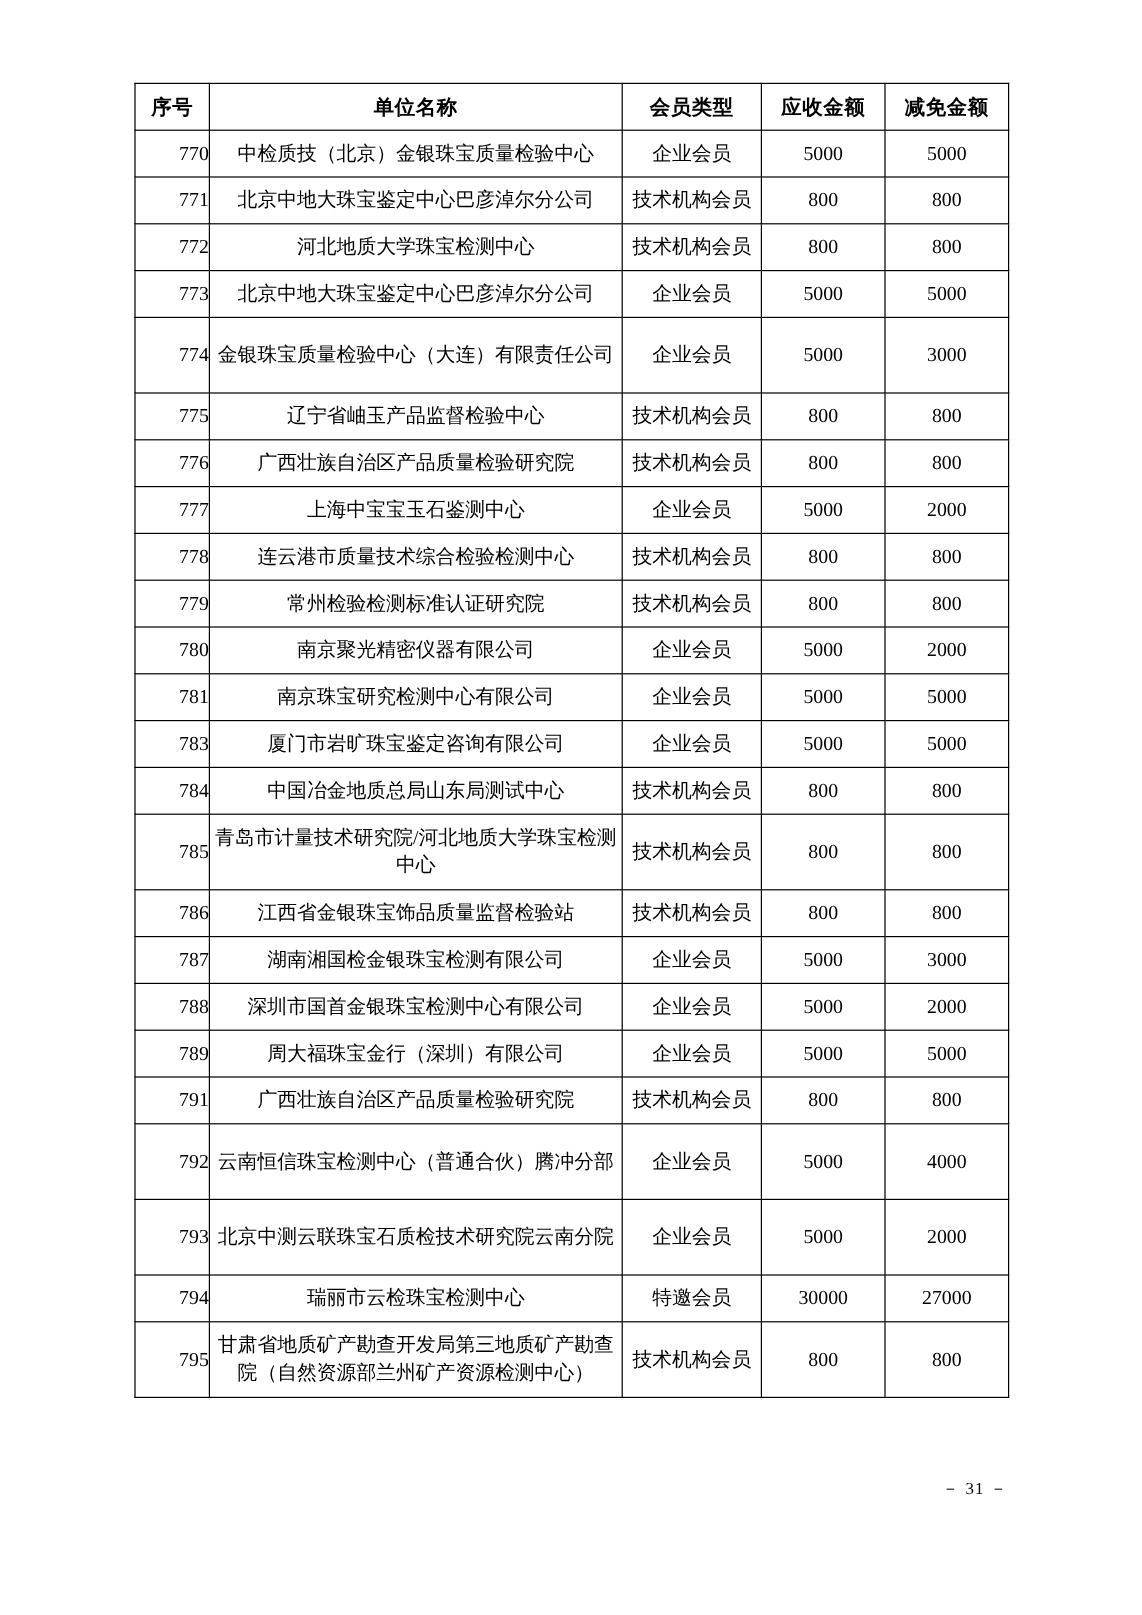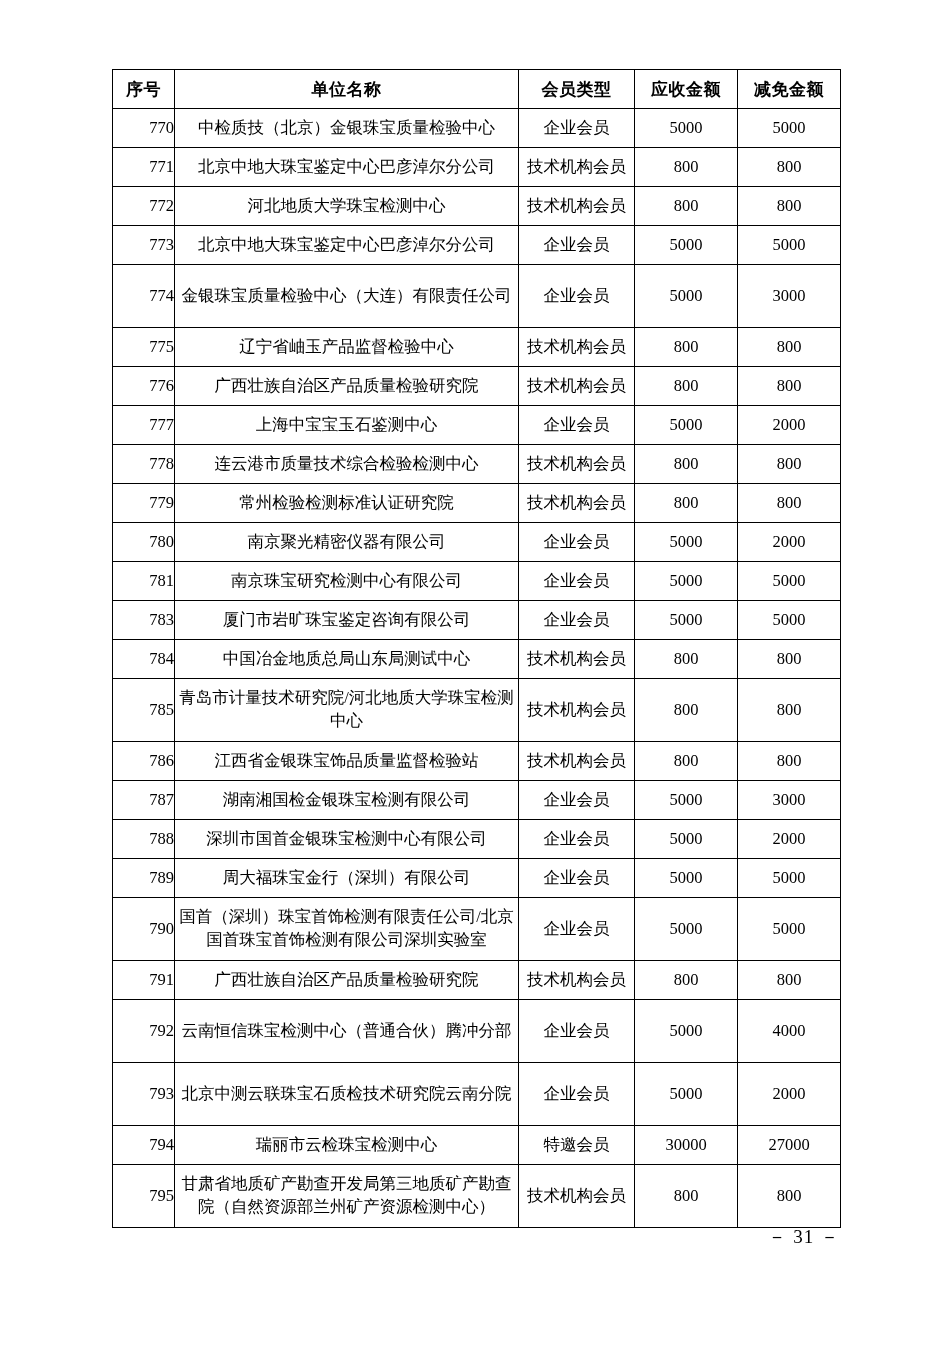--- a/index.html
+++ b/index.html
@@ -60,21 +60,21 @@
   }
   td.type, td.due, td.red {
     text-align: center;
   }
   tr.tall td { height: 62px; }
 
   .page-number {
     position: absolute;
     right: 112px;
     bottom: 96px;
-    font-size: 19px;
+    font-size: 14px;
     letter-spacing: 1px;
   }
 </style>
 </head>
 <body>
 
 <div class="page">
 
   <table class="fee-table">
     <colgroup>
@@ -220,27 +220,20 @@
         <td class="due">5000</td>
         <td class="red">2000</td>
       </tr>
       <tr>
         <td class="seq">789</td>
         <td class="name">周大福珠宝金行（深圳）有限公司</td>
         <td class="type">企业会员</td>
         <td class="due">5000</td>
         <td class="red">5000</td>
       </tr>
-      <tr class="tall">
-        <td class="seq">790</td>
-        <td class="name">国首（深圳）珠宝首饰检测有限责任公司/北京国首珠宝首饰检测有限公司深圳实验室</td>
-        <td class="type">企业会员</td>
-        <td class="due">5000</td>
-        <td class="red">5000</td>
-      </tr>
       <tr>
         <td class="seq">791</td>
         <td class="name">广西壮族自治区产品质量检验研究院</td>
         <td class="type">技术机构会员</td>
         <td class="due">800</td>
         <td class="red">800</td>
       </tr>
       <tr class="tall">
         <td class="seq">792</td>
         <td class="name">云南恒信珠宝检测中心（普通合伙）腾冲分部</td>

